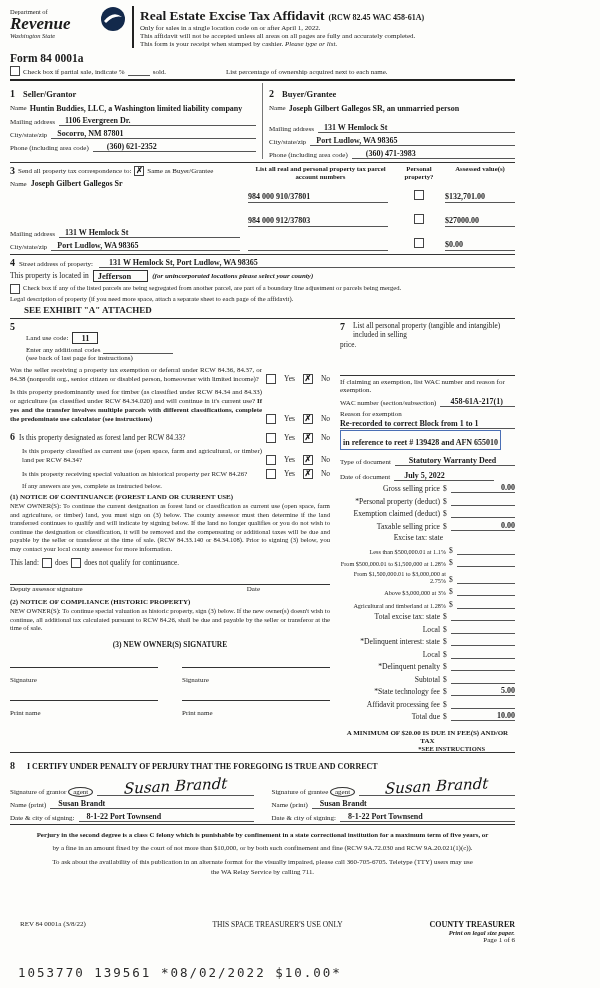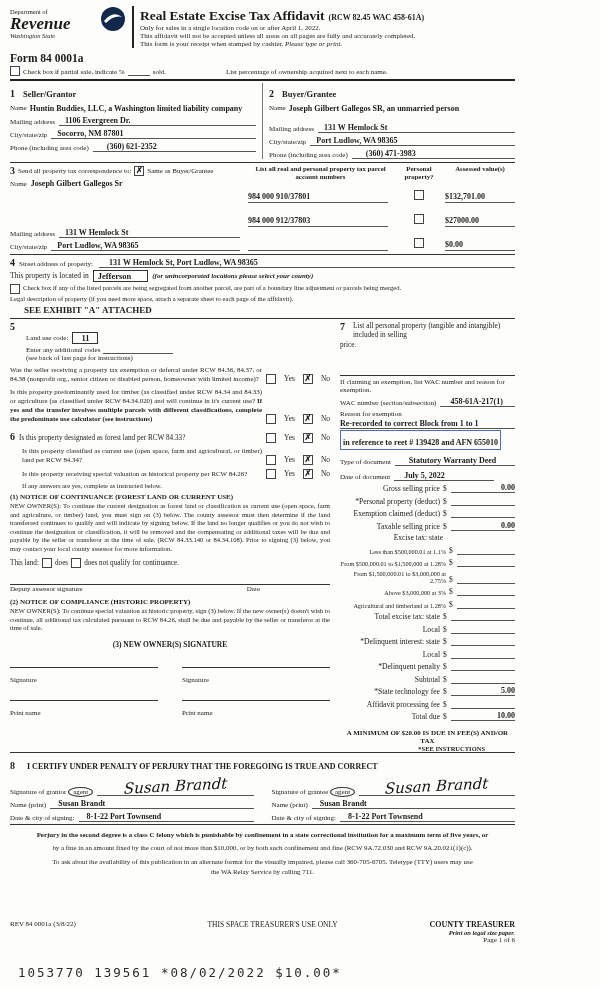--- a/index.html
+++ b/index.html
@@ -46,21 +46,21 @@
     </div>
     <div style="flex:1;border-left:2px solid #222;padding-left:6px">
       <div>
         <span style="font-weight:bold;font-size:13.5px">Real Estate Excise Tax Affidavit</span>
         <span style="font-size:8px;font-weight:bold">(RCW 82.45 WAC 458-61A)</span>
       </div>
       <div class="lbl">Only for sales in a single location code on or after April 1, 2022.</div>
       <div class="lbl">This affidavit will not be accepted unless all areas on all pages are fully and accurately completed.</div>
       <div class="lbl">
         <span>This form is your receipt when stamped by cashier.</span>
-        <i>Please type or print.</i>
+        <i>Please type or list.</i>
       </div>
     </div>
   </div>
 
   <div style="font-weight:bold;font-size:11.5px;margin-top:4px">Form 84 0001a</div>
   <div style="display:flex;align-items:flex-end;border-bottom:2px solid #222;padding:2px 0 3px 0">
     <span class="cb"></span>
     <span class="lbl" style="margin-left:3px">Check box if partial sale, indicate %</span>
     <span class="u" style="width:22px;margin:0 3px"></span>
     <span class="lbl">sold.</span>
@@ -455,21 +455,21 @@
       </div>
     </div>
   </div>
 
   <div style="text-align:center;font-weight:bold;font-size:6.9px;line-height:1.5;margin-top:5px;padding:0 8px">
     <div>Perjury in the second degree is a class C felony which is punishable by confinement in a state correctional institution for a maximum term of five years, or</div>
     <div style="font-weight:normal;margin-top:2px">by a fine in an amount fixed by the court of not more than $10,000, or by both such confinement and fine (RCW 9A.72.030 and RCW 9A.20.021(1)(c)).</div>
     <div style="font-weight:normal;margin-top:4px;padding:0 30px">To ask about the availability of this publication in an alternate format for the visually impaired, please call 360-705-6705. Teletype (TTY) users may use the WA Relay Service by calling 711.</div>
   </div>
 
-  <div style="position:absolute;left:10px;right:10px;bottom:44px;display:flex;justify-content:space-between;align-items:flex-start">
+  <div style="position:absolute;left:20px;right:10px;bottom:44px;display:flex;justify-content:space-between;align-items:flex-start">
     <div class="lbl" style="font-size:7px">REV 84 0001a (3/8/22)</div>
     <div style="font-size:7.5px;margin-left:40px">THIS SPACE TREASURER'S USE ONLY</div>
     <div style="text-align:right">
       <div style="font-weight:bold;font-size:8px">COUNTY TREASURER</div>
       <div style="font-style:italic;font-weight:bold;font-size:6.5px">Print on legal size paper.</div>
       <div style="font-size:7px">Page 1 of 6</div>
     </div>
   </div>
   <div style="position:absolute;left:18px;bottom:8px;font-family:'DejaVu Sans Mono',monospace;font-size:12.5px;letter-spacing:2px;color:#2a2a2a">1053770 139561 *08/02/2022 $10.00*</div>
 

